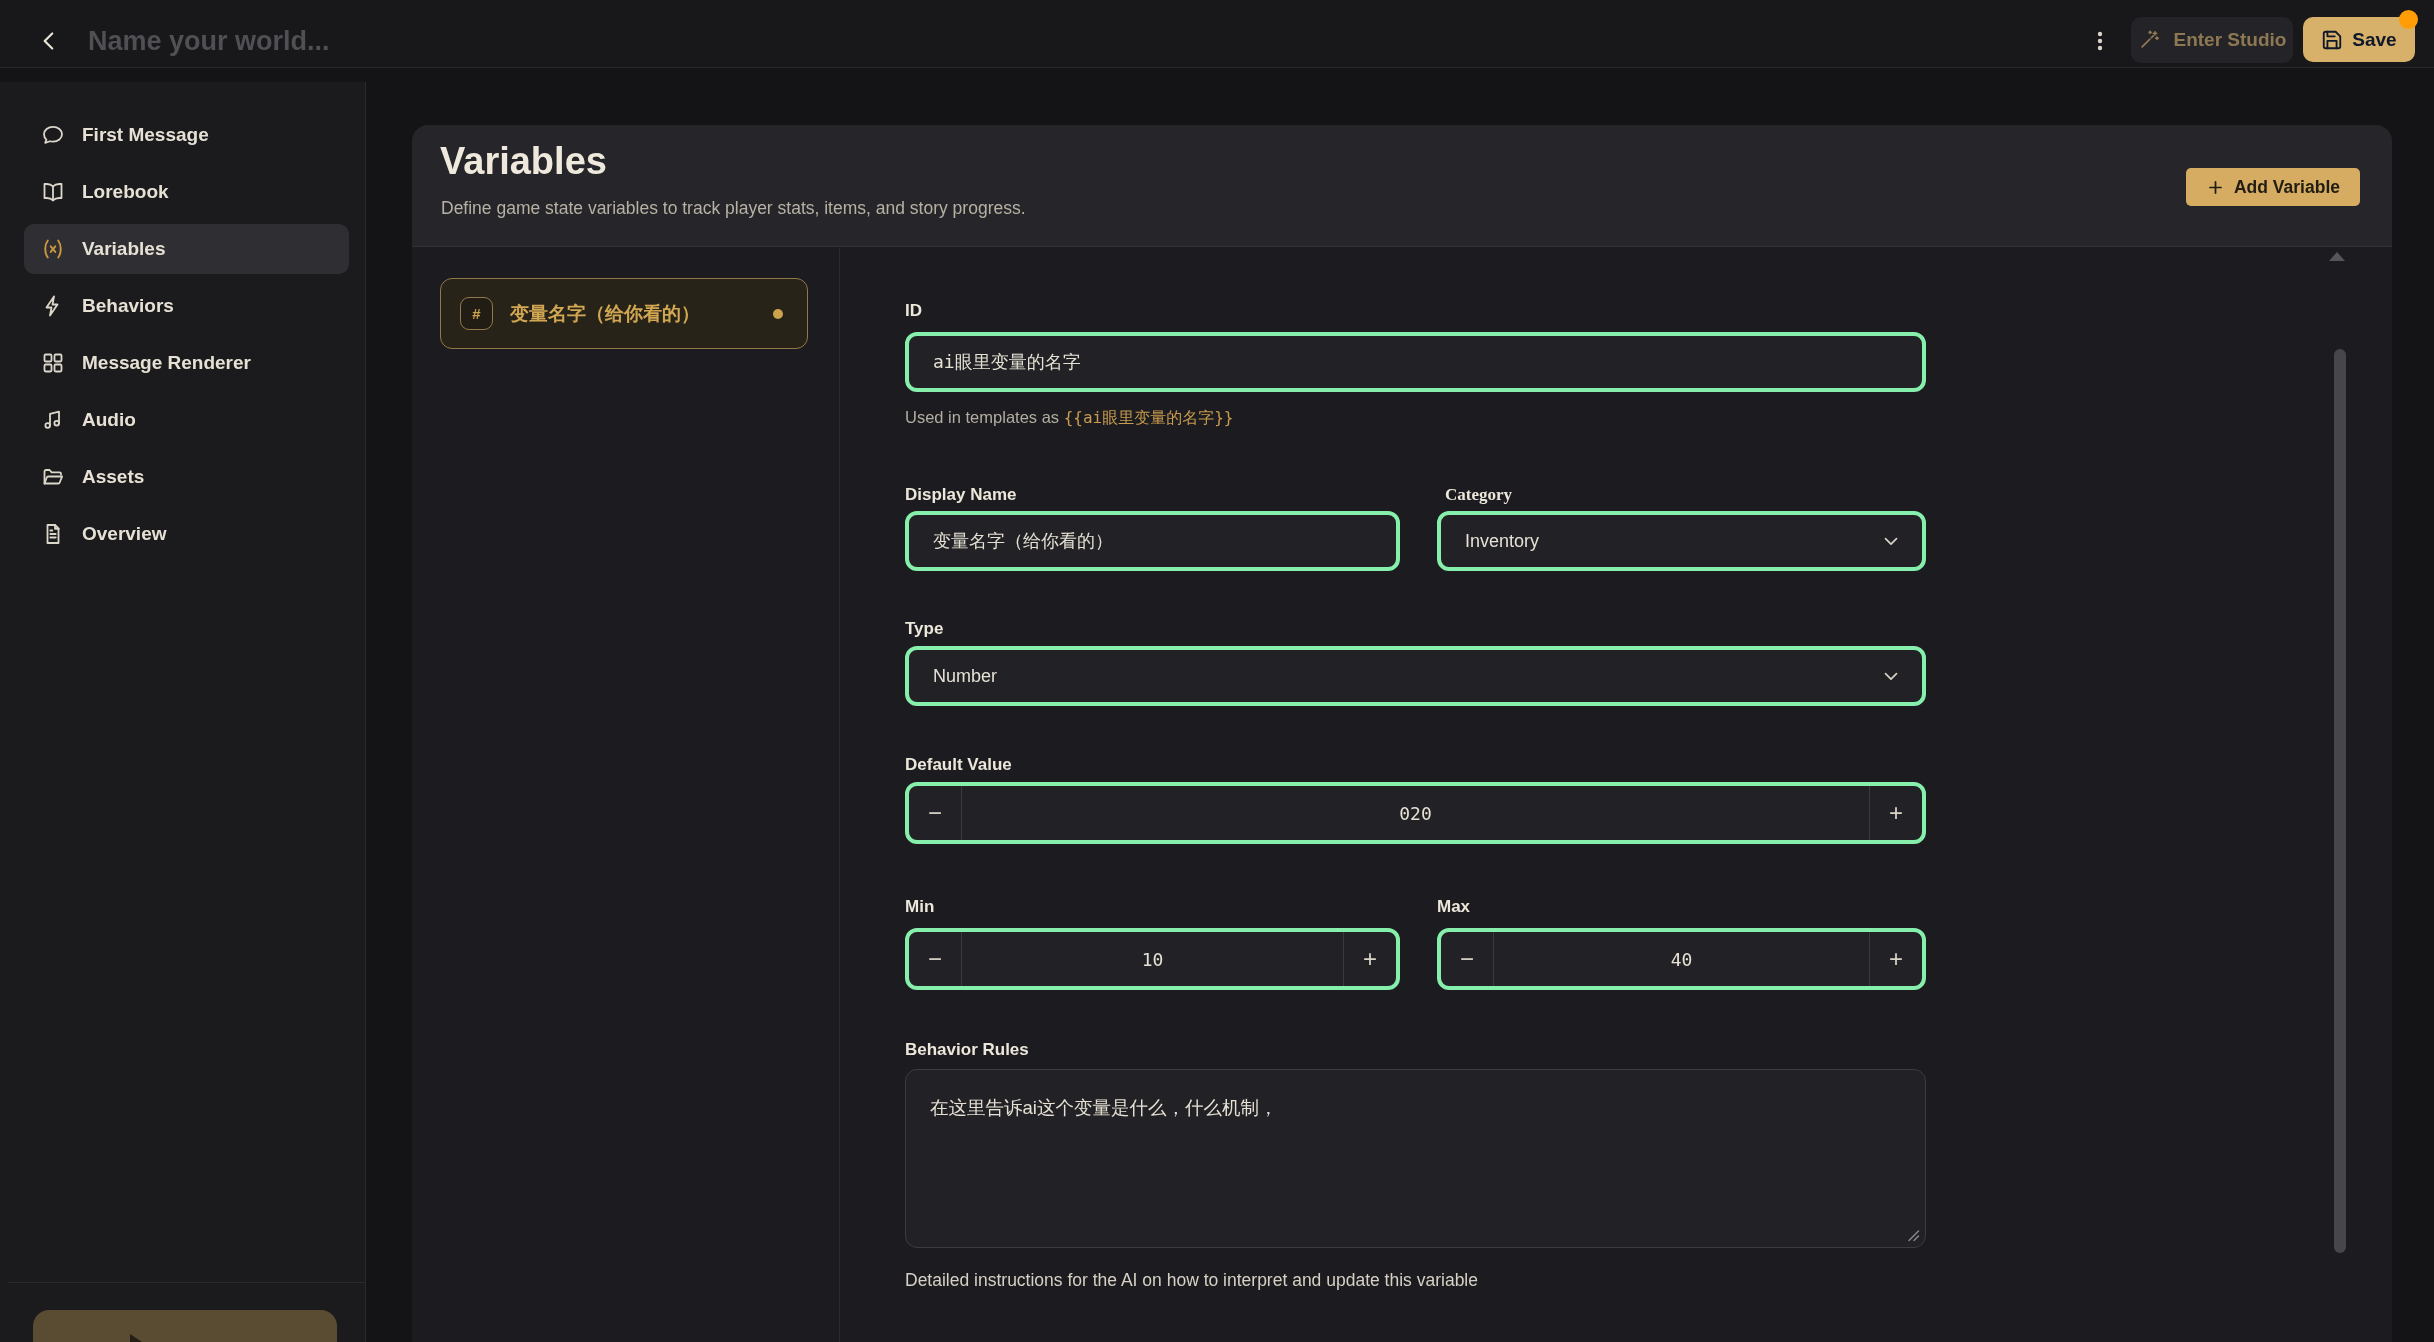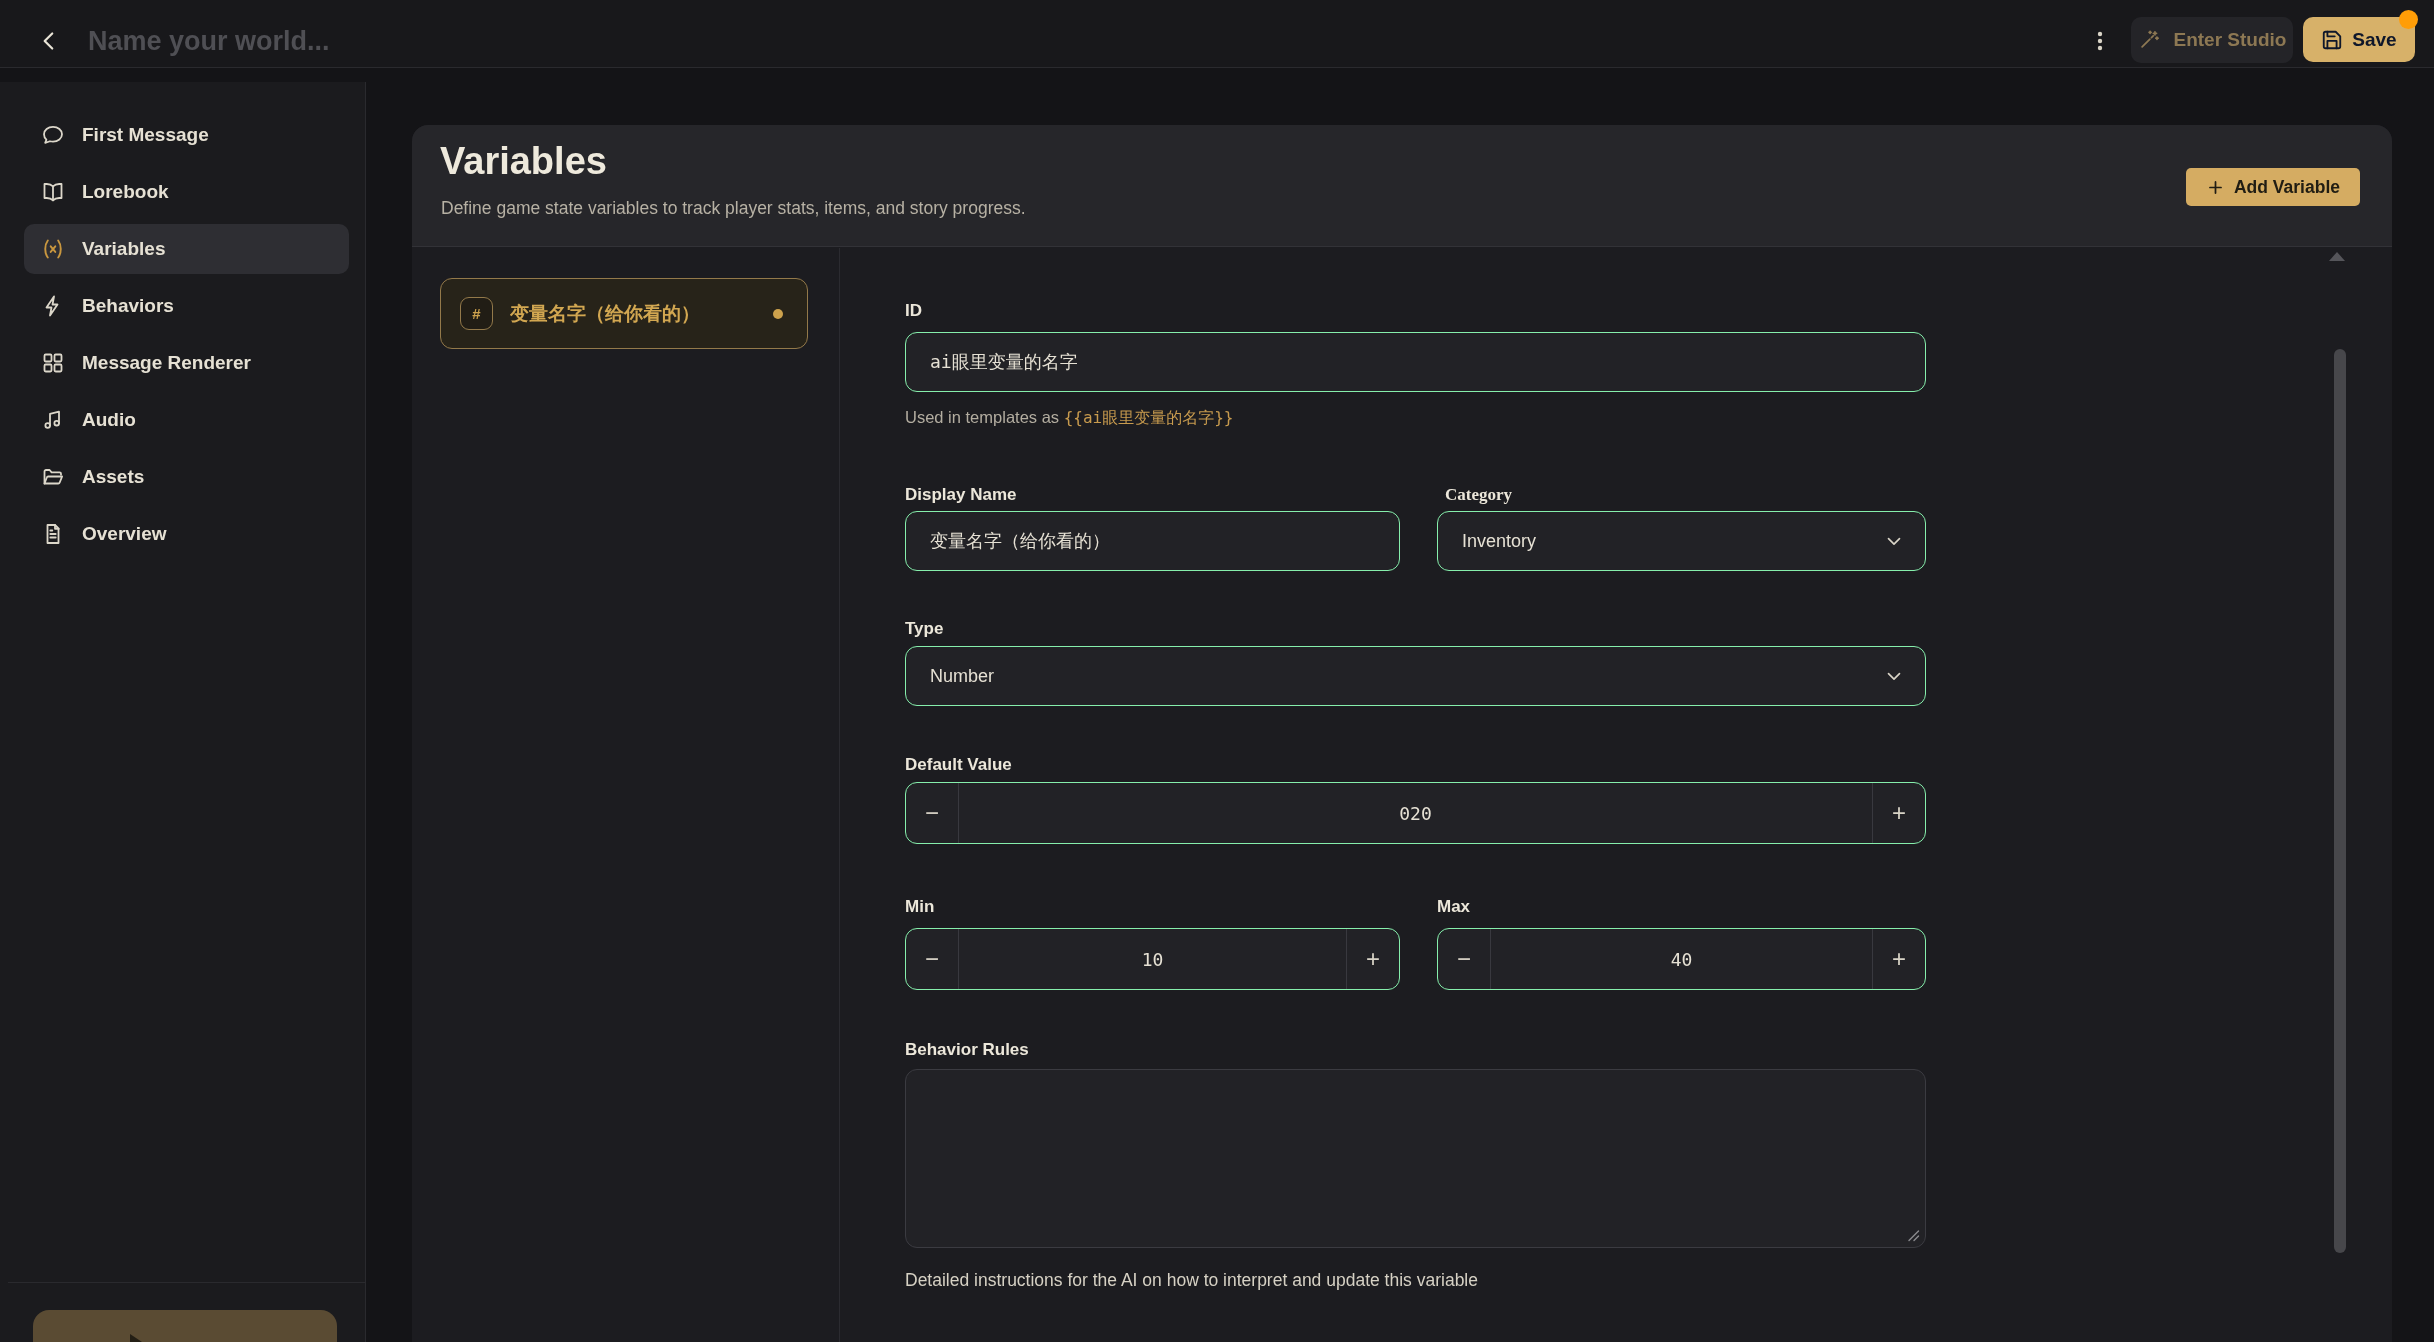--- a/index.html
+++ b/index.html
@@ -39,21 +39,21 @@
 
   
   .list-col { position:absolute; left:0; top:0; width:428px; bottom:0; border-right:1px solid #2b2b30; }
   .var-item { position:absolute; left:28px; top:30px; width:368px; height:71px; border:1px solid #93794a; background:#272319; border-radius:12px; display:flex; align-items:center; gap:17px; padding:0 24px 0 19px; cursor:pointer; }
   .var-badge { width:33px; height:33px; flex:0 0 auto; border:1px solid #93794a; border-radius:9px; color:#cda24d; background:rgba(0,0,0,.15); display:flex; align-items:center; justify-content:center; font-size:15px; font-weight:700; }
   .var-label { flex:1; color:#d2a751; font-size:19px; font-weight:700; white-space:nowrap; overflow:hidden; }
   .var-dot { width:10px; height:10px; flex:0 0 auto; border-radius:50%; background:#cda24d; }
 
   
   .f-label { position:absolute; font-size:17px; font-weight:700; color:#ece7da; }
-  .input-box { position:absolute; background:#222226; border:1px solid #86efac; border-radius:12px; display:flex; align-items:center; }
+  .input-box { position:absolute; background:#222226; border:4px solid #86efac; border-radius:12px; display:flex; align-items:center; }
   .input-text { padding-left:24px; font-size:18px; color:#e6e1d4; white-space:nowrap; }
   .mono { font-family:"DejaVu Sans Mono",monospace; }
   .select-box { cursor:pointer; }
   .chev { position:absolute; right:20px; top:50%; transform:translateY(-50%); color:#d9d4c7; display:flex; }
   .helper { position:absolute; font-size:16.5px; color:#b3ada0; white-space:nowrap; }
   .helper .code { font-family:"DejaVu Sans Mono",monospace; color:#c89b4e; font-size:16px; }
   .helper2 { position:absolute; font-size:17.5px; color:#d6d1c4; white-space:nowrap; }
 
   .stepper { padding:0; align-items:stretch; }
   .step-btn { width:53px; flex:0 0 auto; display:flex; align-items:center; justify-content:center; color:#d9d4c7; font-size:24px; background:none; border:none; cursor:pointer; font-family:inherit; }
@@ -307,20 +307,21 @@
                 <span>−</span>
               </button>
             <div class="step-value">40</div>
             <button class="step-btn plus">
                 <span>+</span>
               </button>
           </div>
 
           <label class="f-label" style="left:493px; top:792px;">Behavior Rules</label>
           <div class="textarea-box" style="left:493px; top:821px; width:1021px; height:179px;">
+            <span class="textarea-text">在这里告诉ai这个变量是什么，什么机制，</span>
             <span class="resize-handle">
               <svg width="13" height="13" viewBox="0 0 13 13" stroke="currentColor" stroke-width="1.4" stroke-linecap="round">
                   <path d="M2 11.5L11.5 2"></path>
                   <path d="M7 11.5l4.5-4.5"></path>
                 </svg>
             </span>
           </div>
           <div class="helper2" style="left:493px; top:1022px;">Detailed instructions for the AI on how to interpret and update this variable</div>
 
         </div>

